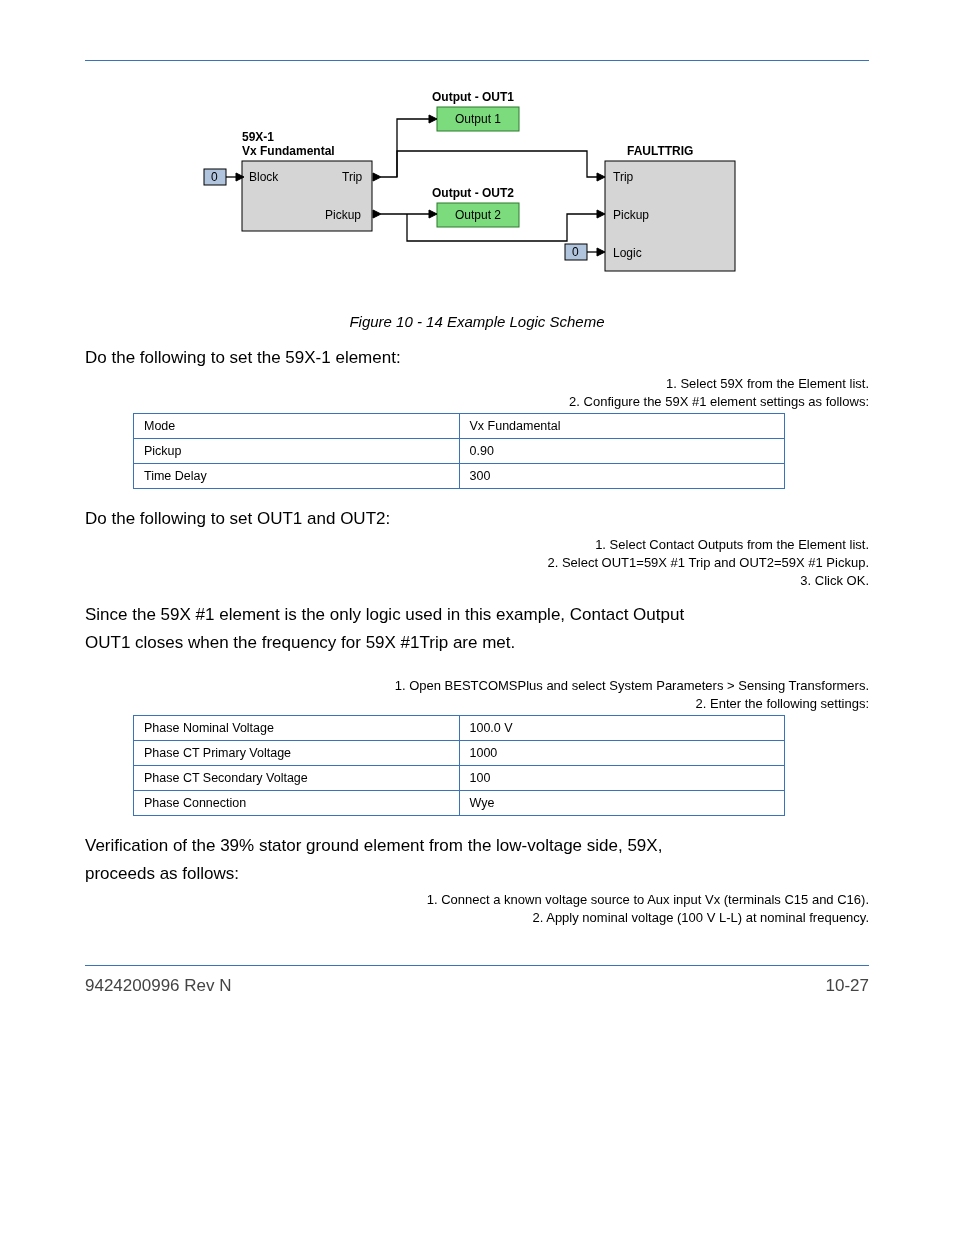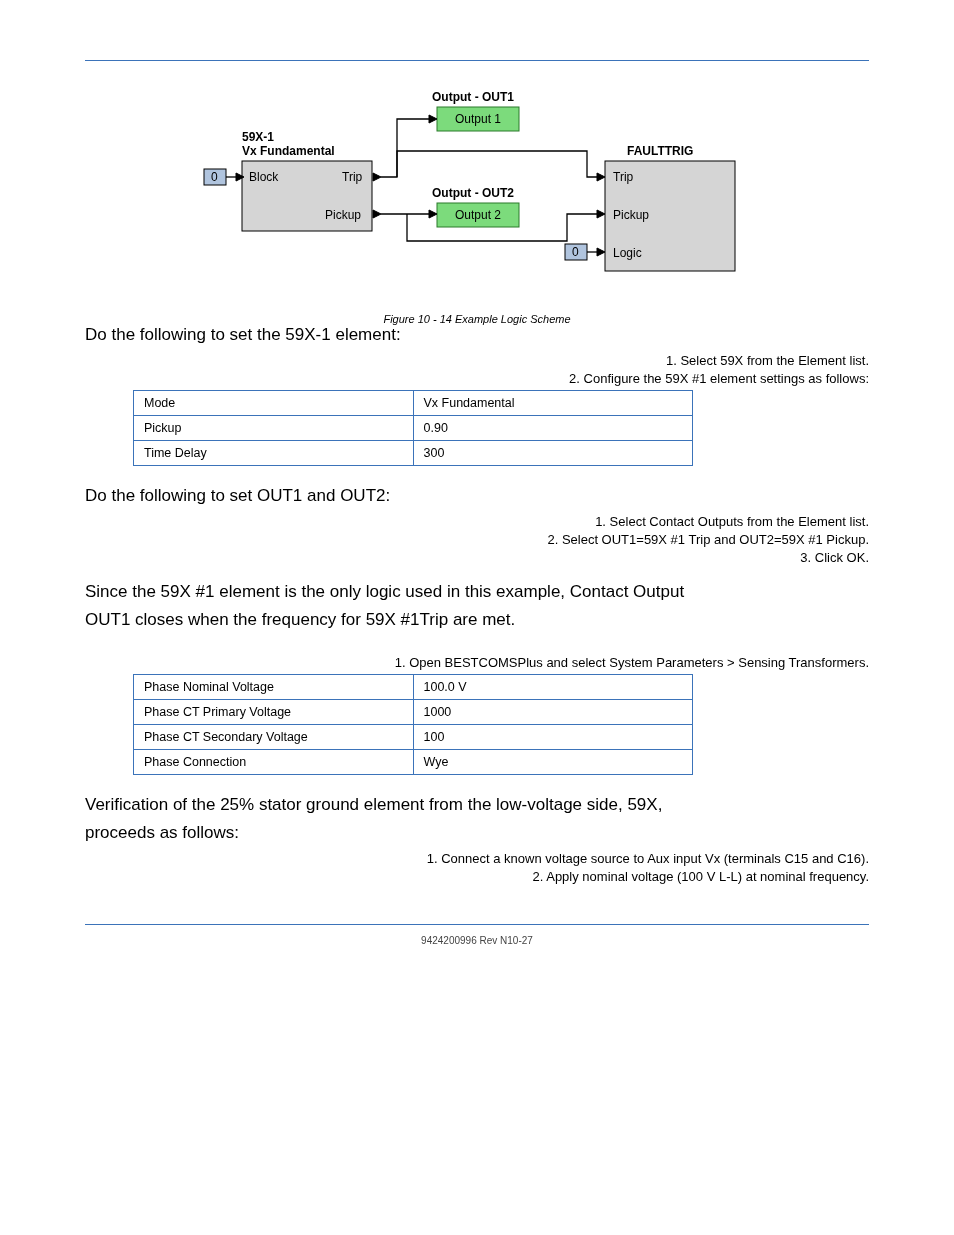--- a/index.html
+++ b/index.html
@@ -25,50 +25,51 @@
     border-top: 1px solid #3b73b9;
     margin: 40px 0 10px 0;
   }
   .figure-wrap {
     text-align: center;
     margin: 8px 0 18px 0;
   }
   .figure-cap {
     text-align: center;
     font-style: italic;
-    font-size: 11px;
+    font-size: 15px;
+    margin-bottom: 18px;
   }
   .section-line {
     font-size: 17px;
     margin-bottom: 8px;
   }
   .step {
     font-size: 13px;
     margin: 3px 0 3px 18px;
     text-align: right;
   }
   .step-num {
     display: inline-block;
     width: 22px;
   }
   .tbl {
-    width: 560px;
+    width: 652px;
     margin: 4px 0 6px 48px;
     border-collapse: collapse;
     font-size: 12.5px;
   }
   .tbl td {
     border: 1px solid #3b73b9;
     padding: 5px 10px;
     width: 50%;
   }
   .footer {
     display: flex;
-    justify-content: center;
-    font-size: 10px;
+    justify-content: space-between;
+    font-size: 17px;
     color: #444;
   }
 
   
   .blk      { fill: #d5d5d5; stroke: #000; stroke-width: 1; }
   .constbox { fill: #b0c4de; stroke: #000; stroke-width: 1; }
   .outbox   { fill: #7cdb7c; stroke: #2a7a2a; stroke-width: 1; }
   .lbl      { font-family: Arial, sans-serif; font-size: 12px; }
   .lblb     { font-family: Arial, sans-serif; font-size: 12px; font-weight: bold; }
   .wire     { stroke: #000; stroke-width: 1.3; fill: none; }
@@ -182,20 +183,24 @@
 
   <div class="section-line">Since the 59X #1 element is the only logic used in this example, Contact Output</div>
   <div class="section-line">OUT1 closes when the frequency for 59X #1Trip are met.</div>
 
   <div style="height:14px"></div>
 
   <div class="step">
     <span class="step-num">1.</span>
     <span>Open BESTCOMSPlus and select System Parameters &gt; Sensing Transformers.</span>
   </div>
+  <div class="step">
+    <span class="step-num">2.</span>
+    <span>Enter the following settings:</span>
+  </div>
 
   <table class="tbl">
     <tbody>
         <tr>
           <td>Phase Nominal Voltage</td>
           <td>100.0 V</td>
         </tr>
     <tr>
           <td>Phase CT Primary Voltage</td>
           <td>1000</td>
@@ -206,21 +211,21 @@
         </tr>
     <tr>
           <td>Phase Connection</td>
           <td>Wye</td>
         </tr>
   </tbody>
     </table>
 
   <div style="height:14px"></div>
 
-  <div class="section-line">Verification of the 25% stator ground element from the low-voltage side, 59X,</div>
+  <div class="section-line">Verification of the 39% stator ground element from the low-voltage side, 59X,</div>
   <div class="section-line">proceeds as follows:</div>
   <div class="step">
     <span class="step-num">1.</span>
     <span>Connect a known voltage source to Aux input Vx (terminals C15 and C16).</span>
   </div>
   <div class="step">
     <span class="step-num">2.</span>
     <span>Apply nominal voltage (100 V L-L) at nominal frequency.</span>
   </div>
 

